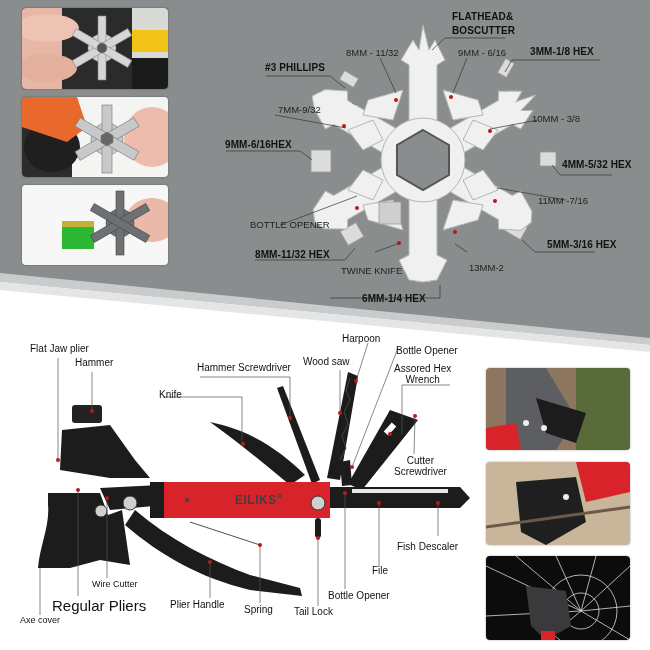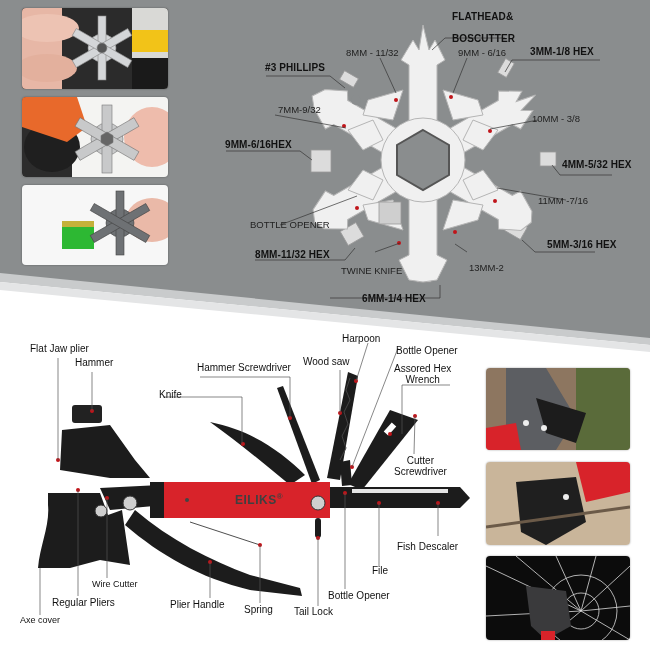--- a/index.html
+++ b/index.html
@@ -148,21 +148,21 @@
     <polyline points="255,260 345,260 355,248"></polyline>
     <polyline points="595,252 535,252 522,240"></polyline>
     <polyline points="375,252 400,243"></polyline>
     <polyline points="467,252 455,244"></polyline>
     <polyline points="330,298 440,298 440,285"></polyline>
   </g>
 </svg>
 
 <div class="lbl bold" style="left:452px;top:12px;text-align:left;">
   <div>FLATHEAD&amp;</div>
-  <div style="margin-top:12px;">BOSCUTTER</div>
+  <div style="margin-top:4px;">BOSCUTTER</div>
 </div>
 <div class="lbl thin" style="left:346px;top:48px;text-align:right;">8MM - 11/32</div>
 <div class="lbl thin" style="left:458px;top:48px;">9MM - 6/16</div>
 <div class="lbl bold" style="left:530px;top:47px;">3MM-1/8 HEX</div>
 <div class="lbl bold" style="left:265px;top:63px;">#3 PHILLIPS</div>
 <div class="lbl thin" style="left:278px;top:105px;">7MM-9/32</div>
 <div class="lbl thin" style="left:532px;top:114px;">10MM - 3/8</div>
 <div class="lbl bold" style="left:225px;top:140px;">9MM-6/16HEX</div>
 <div class="lbl bold" style="left:562px;top:160px;">4MM-5/32 HEX</div>
 <div class="lbl thin" style="left:538px;top:196px;">11MM -7/16</div>
@@ -276,21 +276,21 @@
   <div>Cutter</div>
   <div style="margin-top:1px;">Screwdriver</div>
 </div>
 <div class="lbl tool" style="left:397px;top:542px;">Fish Descaler</div>
 <div class="lbl tool" style="left:372px;top:566px;">File</div>
 <div class="lbl tool" style="left:328px;top:591px;">Bottle Opener</div>
 <div class="lbl tool" style="left:294px;top:607px;">Tail Lock</div>
 <div class="lbl tool" style="left:244px;top:605px;">Spring</div>
 <div class="lbl tool" style="left:170px;top:600px;">Plier Handle</div>
 <div class="lbl tool" style="left:92px;top:580px;font-size:9px;">Wire Cutter</div>
-<div class="lbl tool" style="left:52px;top:598px;font-size:10px;">Regular Pliers</div>
+<div class="lbl tool" style="left:52px;top:598px;font-size:15px;">Regular Pliers</div>
 <div class="lbl tool" style="left:20px;top:616px;font-size:9px;">Axe cover</div>
 
 <div class="thumb" style="left:486px;top:368px;width:144px;height:82px;">
   <svg width="144" height="82">
     <rect width="144" height="82" fill="#8d7660"></rect>
     <rect x="90" y="0" width="54" height="82" fill="#5a6b3a"></rect>
     <path d="M20,0 L60,0 L90,50 L70,82 L20,82 Z" fill="#5c5e62"></path>
     <path d="M50,30 L100,45 L90,75 L60,65 Z" fill="#1c1c1c"></path>
     <path d="M0,60 L30,55 L35,82 L0,82 Z" fill="#d8232a"></path>
     <circle cx="40" cy="55" r="3" fill="#eee"></circle>

